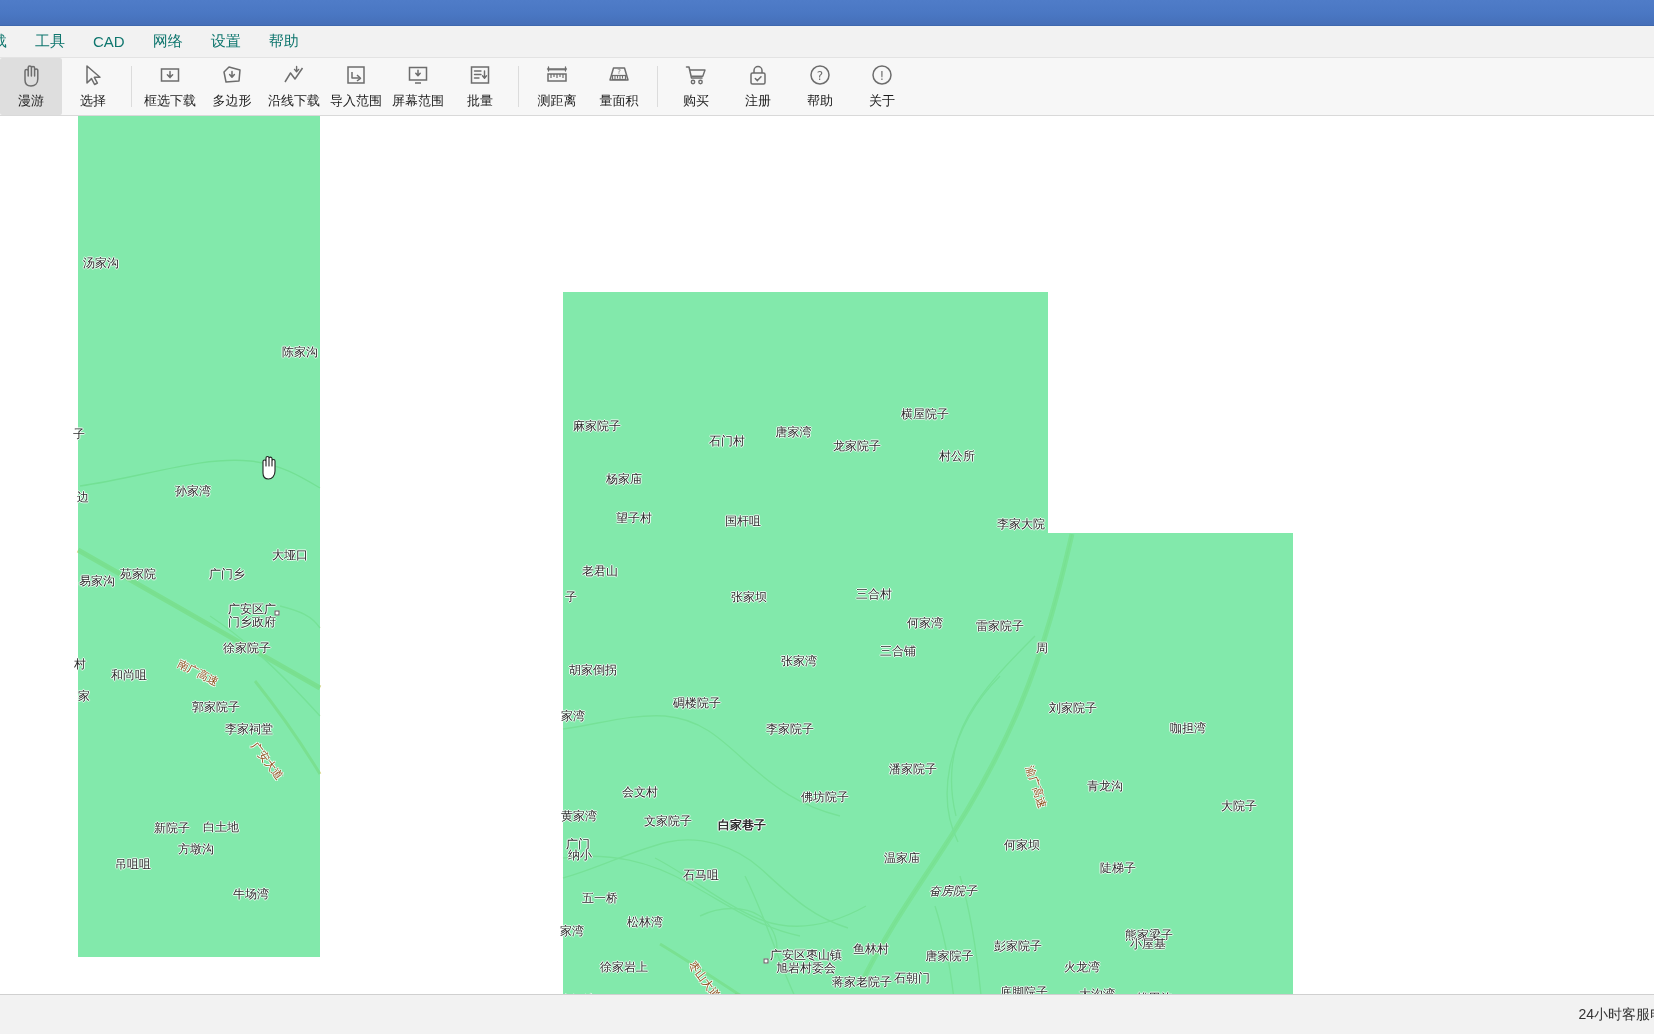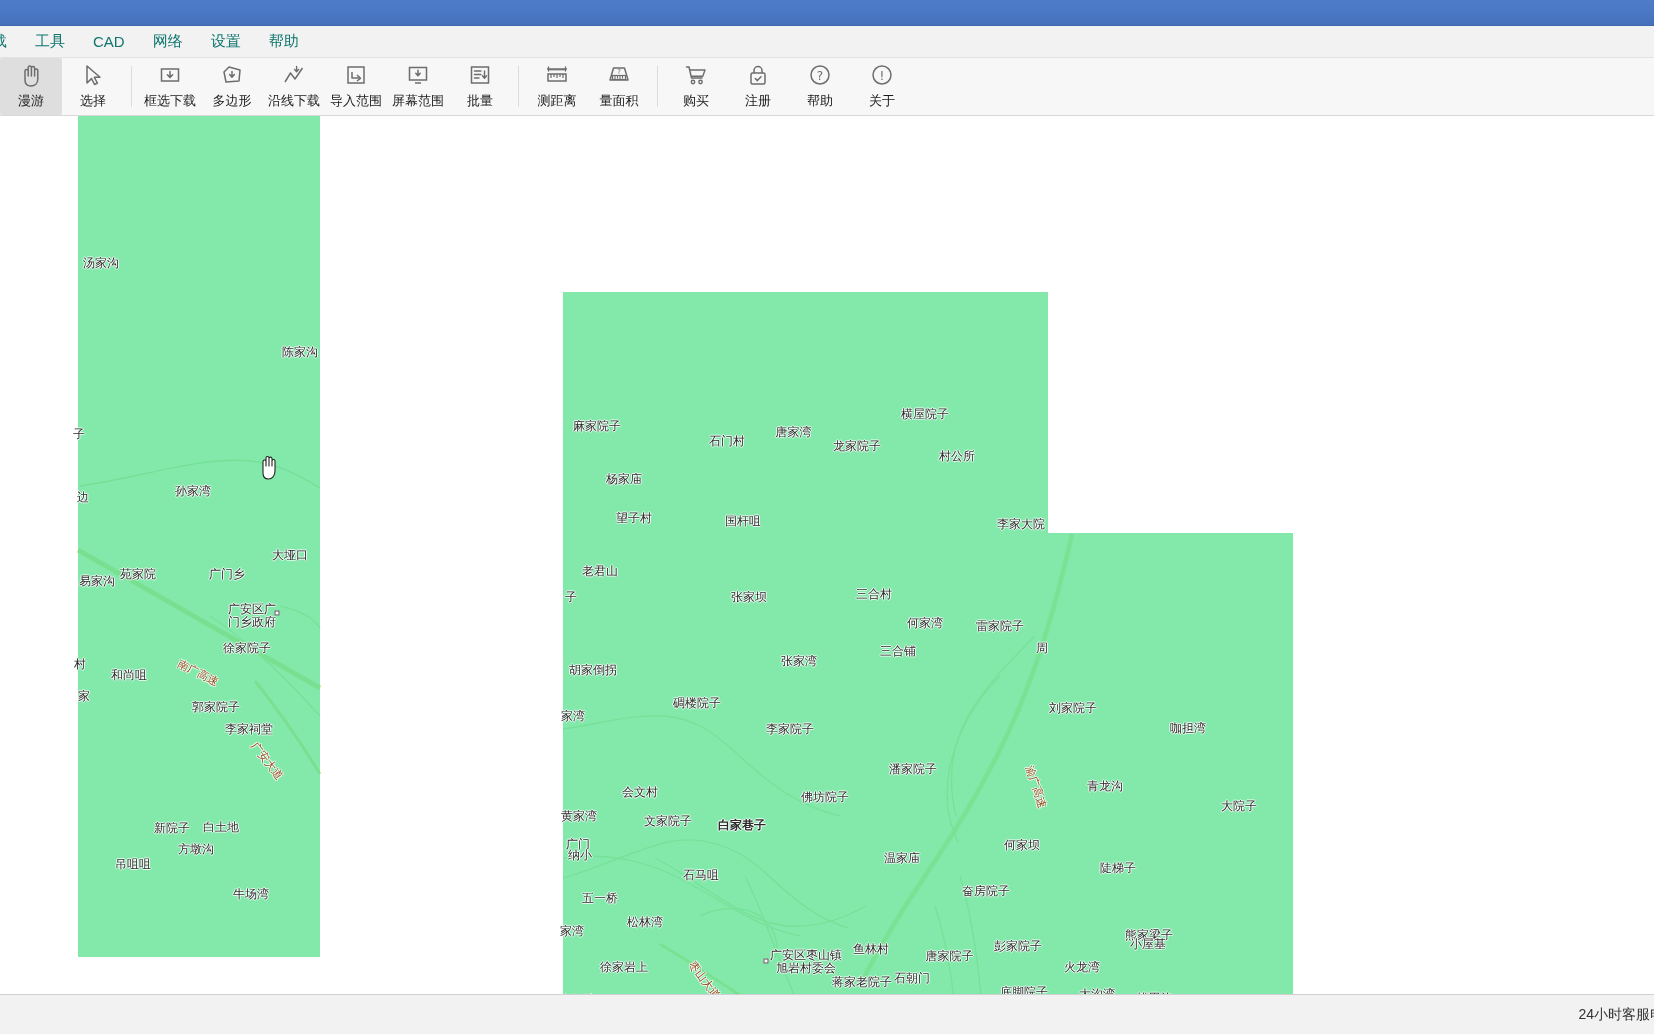--- a/index.html
+++ b/index.html
@@ -340,21 +340,21 @@
         <div class="lbl" style="left: 579px; top: 700px;">黄家湾</div>
         <div class="lbl" style="left: 668px; top: 705px;">文家院子</div>
         <div class="lbl" style="left: 742px; top: 709px; font-weight: bold;">白家巷子</div>
         <div class="lbl" style="left: 578px; top: 728px;">广门</div>
         <div class="lbl" style="left: 580px; top: 739px;">纳小</div>
         <div class="lbl" style="left: 902px; top: 742px;">温家庙</div>
         <div class="lbl" style="left: 1022px; top: 729px;">何家坝</div>
         <div class="lbl" style="left: 1118px; top: 752px;">陡梯子</div>
         <div class="lbl" style="left: 701px; top: 759px;">石马咀</div>
         <div class="lbl" style="left: 600px; top: 782px;">五一桥</div>
-        <div class="lbl" style="left: 986px; top: 775px;">奋房院子</div>
+        <div class="lbl" style="left: 953px; top: 775px; font-style: italic;">奋房院子</div>
         <div class="lbl" style="left: 645px; top: 806px;">松林湾</div>
         <div class="lbl" style="left: 572px; top: 815px;">家湾</div>
         <div class="lbl" style="left: 1149px; top: 819px;">熊家梁子</div>
         <div class="lbl" style="left: 1018px; top: 830px;">彭家院子</div>
         <div class="lbl" style="left: 1148px; top: 828px;">小屋基</div>
         <div class="lbl" style="left: 871px; top: 833px;">鱼林村</div>
         <div class="lbl" style="left: 946px; top: 840px; padding-left: 7px;">唐家院子</div>
         <div class="lbl" style="left: 1082px; top: 851px;">火龙湾</div>
         <div class="lbl" style="left: 624px; top: 851px;">徐家岩上</div>
         <div class="lbl two" style="left: 806px; top: 846px;">广安区枣山镇

